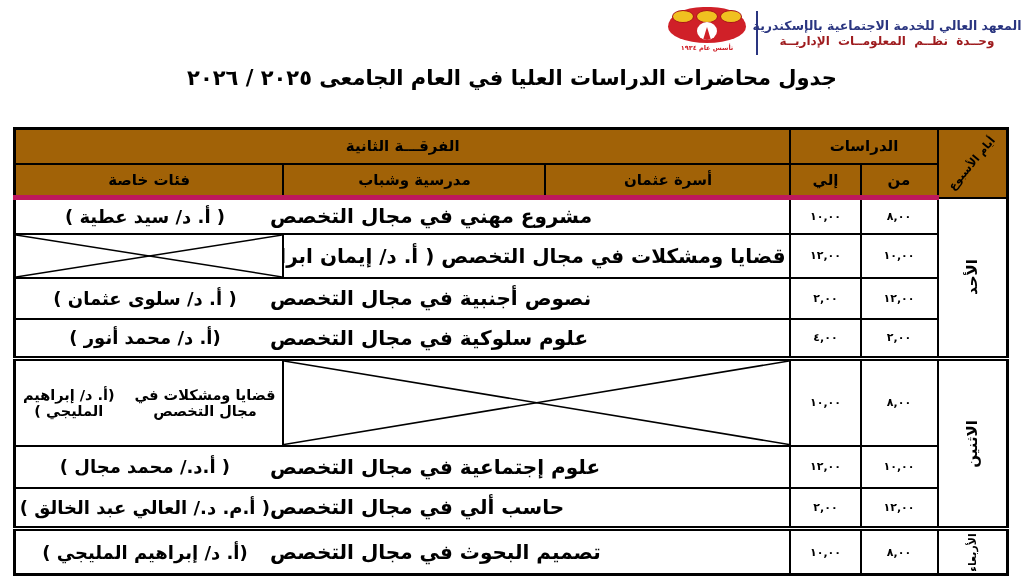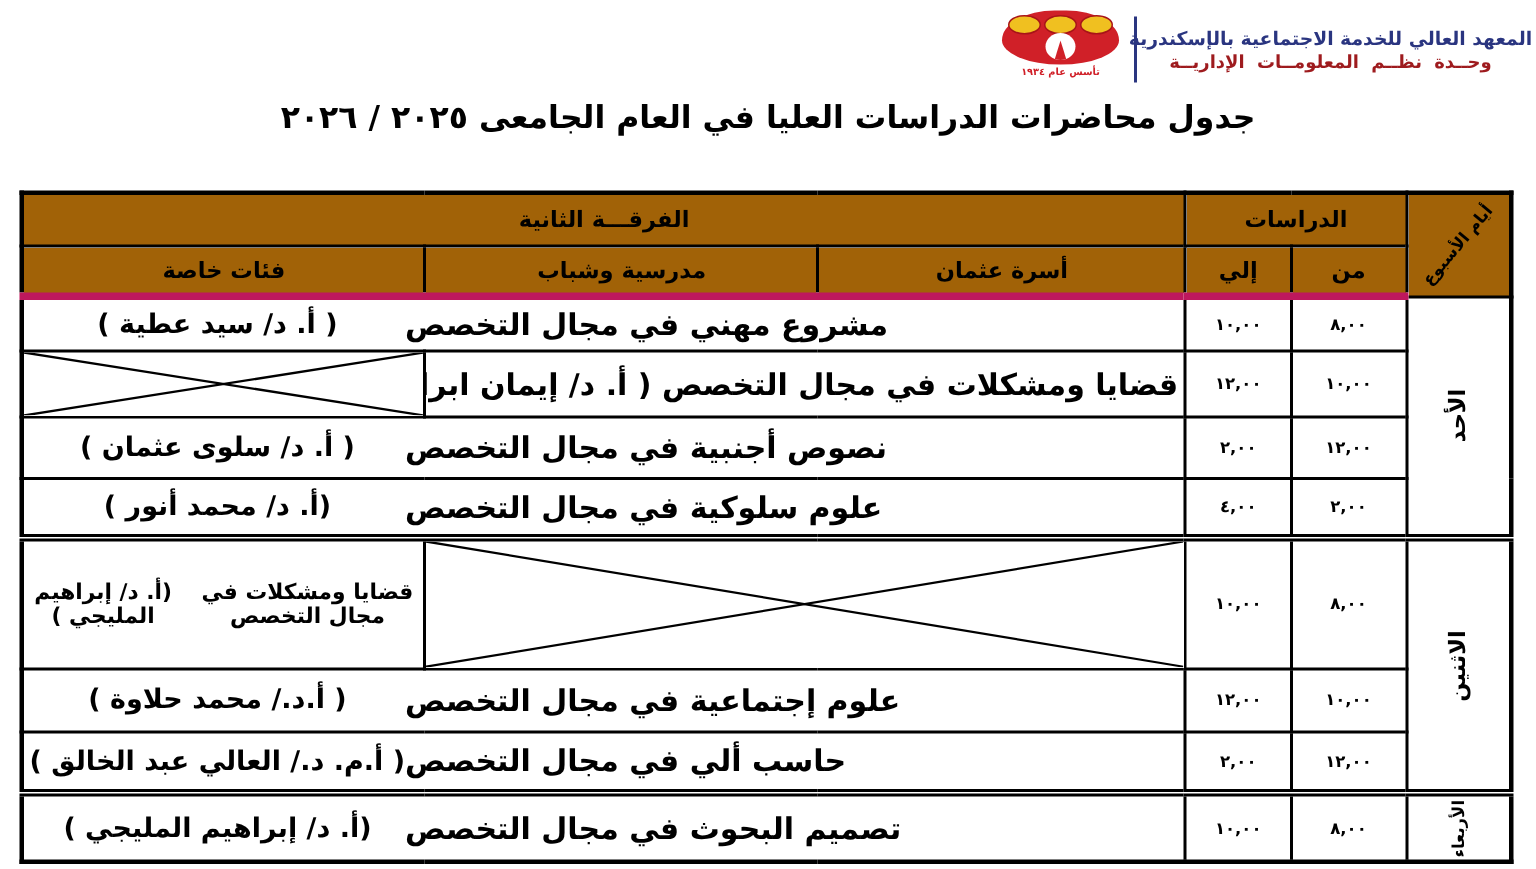--- a/index.html
+++ b/index.html
@@ -187,21 +187,21 @@
       </div>
     </td>
   </tr>
 
   <tr style="height:42px">
     <td class="time">١٠,٠٠</td>
     <td class="time">١٢,٠٠</td>
     <td colspan="3">
       <div class="cell-flex">
         <span class="cell-subject">علوم إجتماعية في مجال التخصص</span>
-        <span class="cell-prof">( أ.د./ محمد حلاوة )</span>
+        <span class="cell-prof">( أ.د./ محمد مجال )</span>
       </div>
     </td>
   </tr>
 
   <tr style="height:41px">
     <td class="time">١٢,٠٠</td>
     <td class="time">٢,٠٠</td>
     <td colspan="3">
       <div class="cell-flex">
         <span class="cell-subject">حاسب ألي في مجال التخصص</span>

